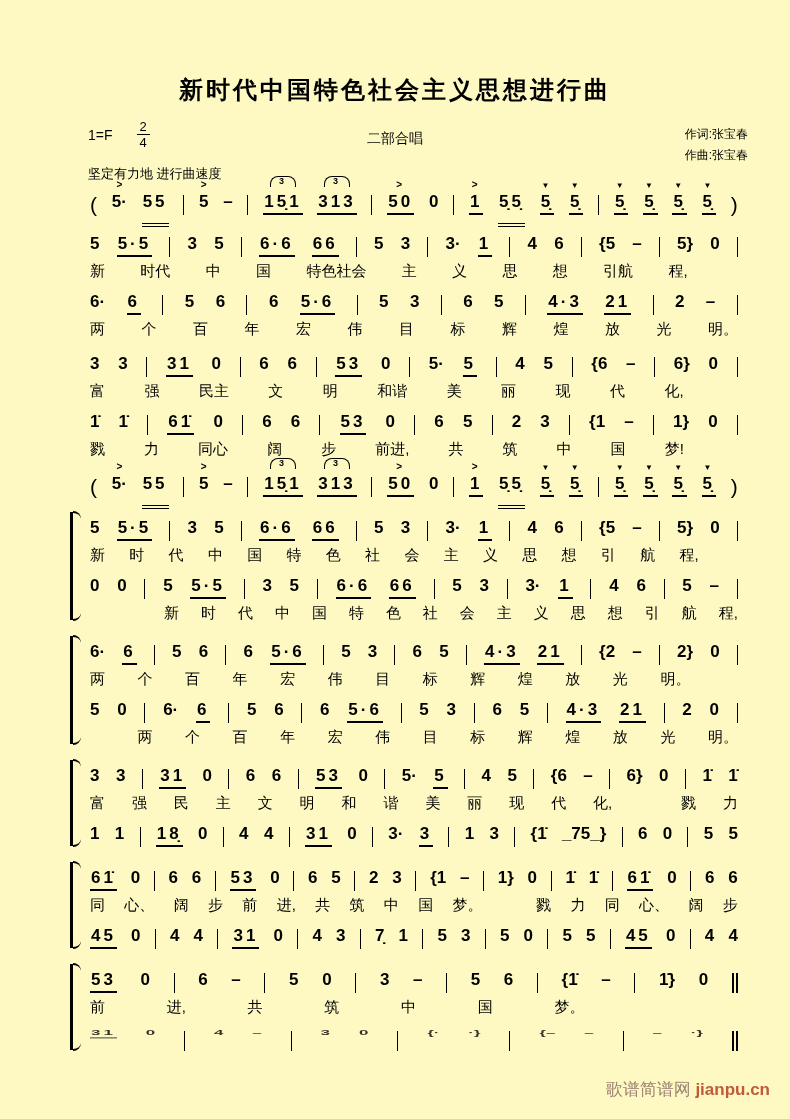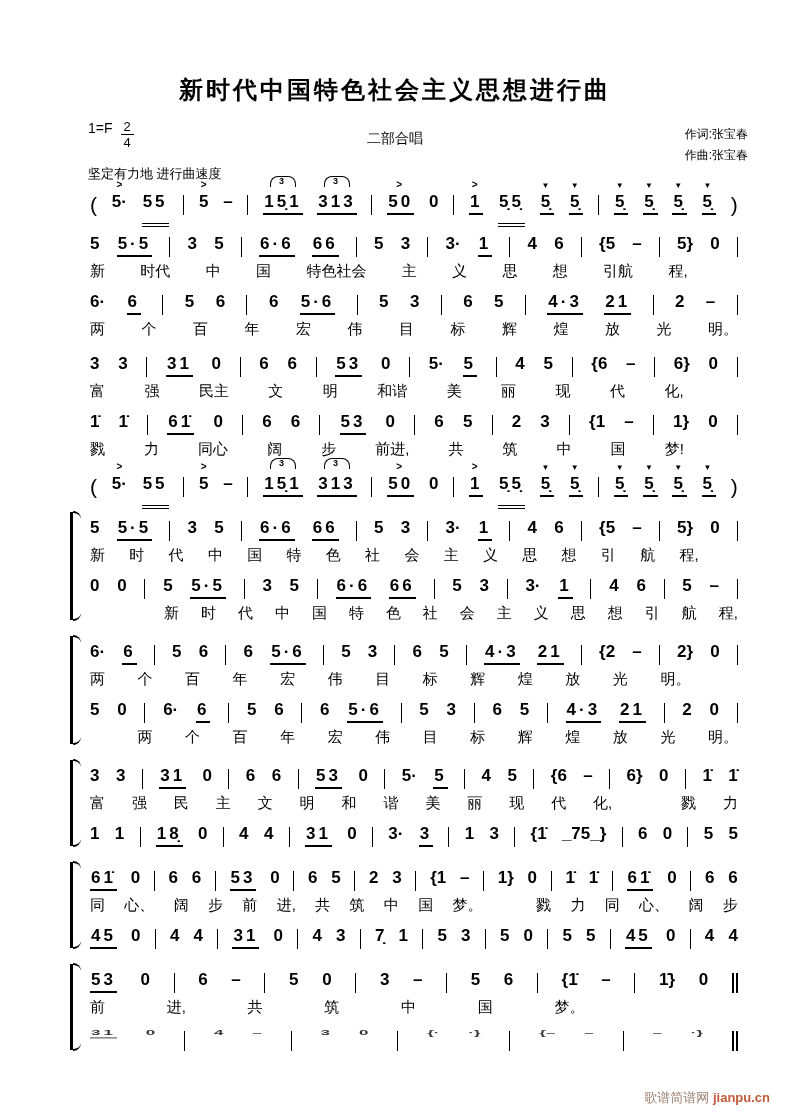--- a/index.html
+++ b/index.html
@@ -1,22 +1,22 @@
 <!DOCTYPE html>
 <html><head>
 <meta charset="utf-8">
 <style>
   html,body{margin:0;padding:0;background:#e8e8e8;}
-  .page{position:relative;width:790px;height:1119px;margin:0 auto;background:#ffffff;
+  .page{position:relative;width:790px;height:1119px;margin:0 auto;background:#fef9c3;
         font-family:"Liberation Sans","DejaVu Sans",sans-serif;color:#000;overflow:hidden;}
   
   .title{position:absolute;top:74px;left:0;width:100%;text-align:center;
          font-size:24px;font-weight:bold;letter-spacing:3px;}
   .meta-left{position:absolute;top:120px;left:88px;font-size:14px;}
-  .keysig{display:flex;gap:8px;font-size:14px;}
+  .keysig{display:flex;align-items:center;gap:24px;font-size:14px;}
   .frac{display:inline-flex;flex-direction:column;align-items:center;font-size:13px;line-height:13px;}
   .frac .num{border-bottom:1px solid #000;padding:0 3px 1px;}
   .frac .den{padding-top:1px;}
   .tempo{margin-top:16px;font-size:13px;}
   .subtitle{position:absolute;top:130px;left:0;width:100%;text-align:center;font-size:14px;font-family:Liberation Serif, serif;}
   .credits{position:absolute;top:124px;right:42px;font-size:12px;text-align:left;line-height:21px;}
   
   .score{position:absolute;left:90px;top:168px;width:648px;}
   .system{position:relative;}
   .system.pair .brace{position:absolute;left:-20px;top:4px;bottom:4px;width:8px;
@@ -39,21 +39,21 @@
   .paren{font-size:21px;font-weight:normal;align-self:center;}
   .mark{position:absolute;top:-12px;left:50%;transform:translateX(-50%);
         font-size:10px;font-weight:bold;line-height:10px;}
   .mark.marcato{font-size:8px;top:-11px;}
   .mark.triplet{top:-16px;font-size:9px;line-height:9px;border:1px solid #000;border-bottom:none;
         border-radius:8px 8px 0 0;padding:0 8px 1px;}
   .lyric{display:inline-block;}
   .lyric.spacer{width:15px;}
   .row-faded .note{opacity:.8;transform:scaleY(.45);transform-origin:top;}
   
-  .watermark{position:absolute;right:20px;bottom:12px;font-size:13px;}
+  .watermark{position:absolute;right:20px;bottom:18px;font-size:17px;}
 </style>
 </head>
 <body>
 
 <div class="page">
 
   <div class="title">新时代中国特色社会主义思想进行曲</div>
 
   <div class="meta-left">
     <div class="keysig">

